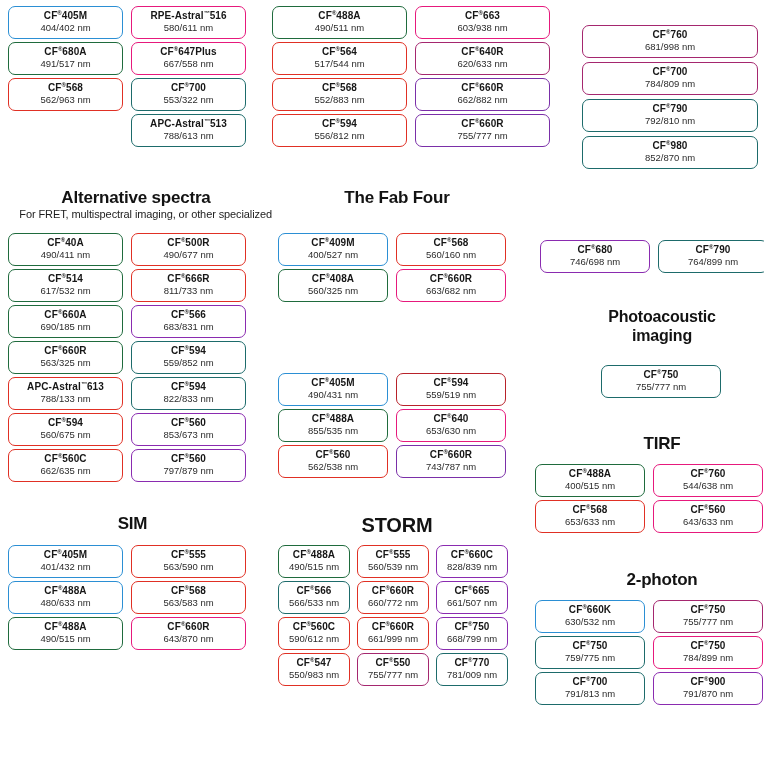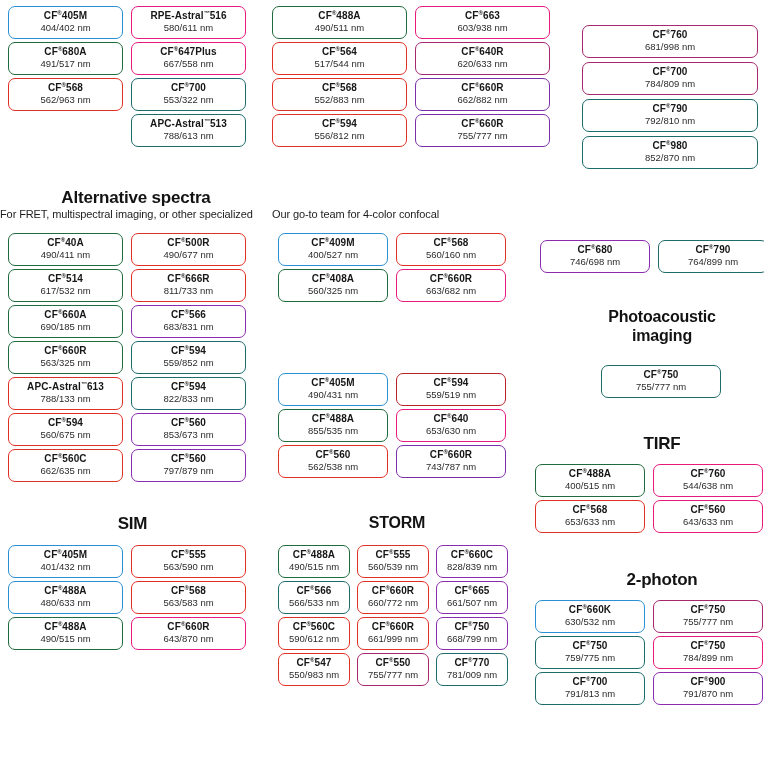--- a/index.html
+++ b/index.html
@@ -65,21 +65,21 @@
   
   .sec-title {
     position: absolute;
     text-align: center;
     font-weight: bold;
     color: #131313;
     letter-spacing: -0.2px;
   }
   .sec-sub {
     position: absolute;
-    text-align: left;
+    text-align: right;
     font-size: 11px;
     color: #1d1d1d;
     letter-spacing: -0.1px;
   }
 
   
   #block-top-left   { left: 8px;   top: 6px;   }
   #block-top-mid    { left: 272px; top: 6px;   }
   #block-top-right  { left: 582px; top: 25px;  }
 
@@ -96,21 +96,21 @@
 
   #sted-title  { left: 272px; top: 342px; width: 250px; font-size: 17px; }
   #block-sted  { left: 278px; top: 373px; }
 
   #tirf-title  { left: 540px; top: 434px; width: 244px; font-size: 17px; }
   #block-tirf  { left: 535px; top: 464px; }
 
   #sim-title   { left: 0px;   top: 514px; width: 265px; font-size: 17px; }
   #block-sim   { left: 8px;   top: 545px; }
 
-  #storm-title { left: 272px; top: 514px; width: 250px; font-size: 16px; }
+  #storm-title { left: 272px; top: 514px; width: 250px; font-size: 20px; }
   #block-storm { left: 278px; top: 545px; }
 
   #twop-title  { left: 540px; top: 570px; width: 244px; font-size: 17px; }
   #block-twop  { left: 535px; top: 600px; }
 </style>
 </head>
 <body>
 
 <div class="page">
 
@@ -253,21 +253,21 @@
       <div class="pill" style="border-color: rgb(224, 48, 36); grid-area: 7 / 1;">
         <div class="dye">CF<span class="tm">®</span>560C</div>
         <div class="spec">662/635 nm</div>
       </div>
       <div class="pill" style="border-color: rgb(138, 43, 176); grid-area: 7 / 2;">
         <div class="dye">CF<span class="tm">®</span>560</div>
         <div class="spec">797/879 nm</div>
       </div>
     </div>
 
-  <div class="sec-sub" id="fab-sub">Our go-to team for 4-color confocal</div>
+  <div class="sec-title" id="fab-title">The Fab Four</div>
   <div class="grid" id="block-fab" style="grid-template-columns: repeat(2, 110px); grid-auto-rows: 33px; gap: 3px 8px;">
       <div class="pill" style="border-color: rgb(43, 143, 212); grid-area: 1 / 1;">
         <div class="dye">CF<span class="tm">®</span>409M</div>
         <div class="spec">400/527 nm</div>
       </div>
       <div class="pill" style="border-color: rgb(224, 48, 36); grid-area: 1 / 2;">
         <div class="dye">CF<span class="tm">®</span>568</div>
         <div class="spec">560/160 nm</div>
       </div>
       <div class="pill" style="border-color: rgb(31, 107, 61); grid-area: 2 / 1;">

